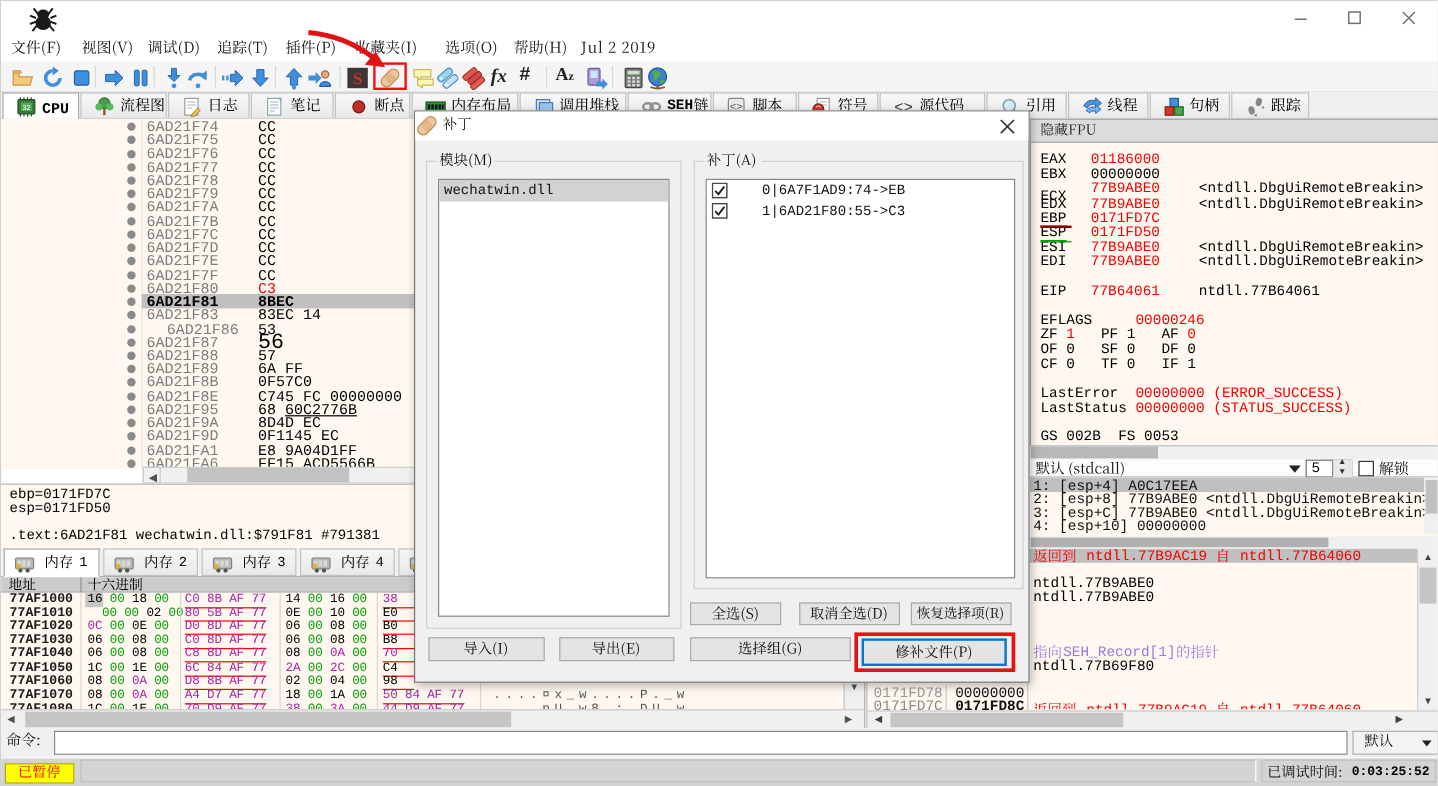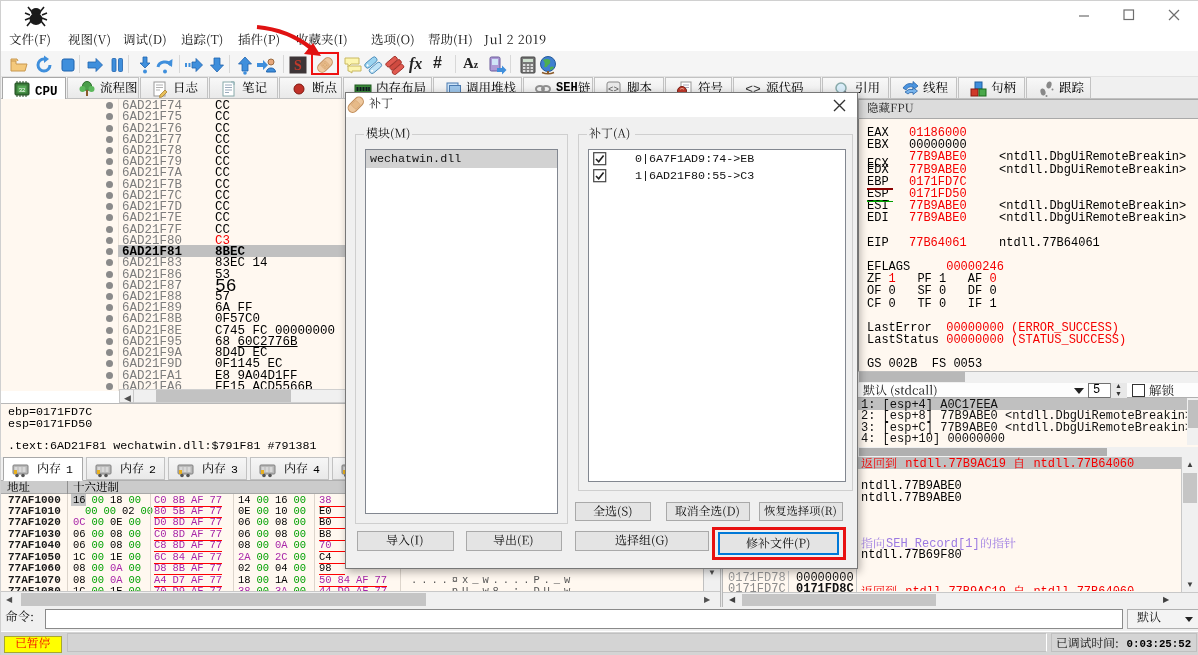--- a/index.html
+++ b/index.html
@@ -652,21 +652,21 @@
     <div class="ab mono" style="left:121px;top:232.8px;font-size:12.5px;color:#7d7d7d;line-height:14px;">6AD21F80</div>
     <div class="ab mono" style="left:214px;top:232.8px;font-size:12.5px;color:#f40000;line-height:14px;">C3</div>
     <div class="ab" style="left:105px;top:247.0px;width:7px;height:7px;border-radius:50%;background:#8a8a8a"></div>
     <div class="ab" style="left:117px;top:244.0px;width:735px;height:12px;background:#c0c0c0"></div>
     <div class="ab mono" style="left:121px;top:244.0px;font-size:12.5px;color:#000;line-height:14px;font-weight:bold;">6AD21F81</div>
     <div class="ab mono" style="left:214px;top:244.0px;font-size:12.5px;color:#000;line-height:14px;font-weight:bold;">8BEC</div>
     <div class="ab" style="left:105px;top:258.2px;width:7px;height:7px;border-radius:50%;background:#8a8a8a"></div>
     <div class="ab mono" style="left:121px;top:255.2px;font-size:12.5px;color:#7d7d7d;line-height:14px;">6AD21F83</div>
     <div class="ab mono" style="left:214px;top:255.2px;font-size:12.5px;color:#000;line-height:14px;">83EC 14</div>
     <div class="ab" style="left:105px;top:269.5px;width:7px;height:7px;border-radius:50%;background:#8a8a8a"></div>
-    <div class="ab mono" style="left:121px;top:266.5px;font-size:12.5px;color:#7d7d7d;line-height:14px;">6AD21F86</div>
+    <div class="ab mono" style="left:138px;top:266.5px;font-size:12.5px;color:#7d7d7d;line-height:14px;">6AD21F86</div>
     <div class="ab mono" style="left:214px;top:266.5px;font-size:12.5px;color:#000;line-height:14px;">53</div>
     <div class="ab" style="left:105px;top:280.7px;width:7px;height:7px;border-radius:50%;background:#8a8a8a"></div>
     <div class="ab mono" style="left:121px;top:277.7px;font-size:12.5px;color:#7d7d7d;line-height:14px;">6AD21F87</div>
     <div class="ab mono" style="left:214px;top:277.7px;font-size:18px;color:#000;line-height:14px;">56</div>
     <div class="ab" style="left:105px;top:291.9px;width:7px;height:7px;border-radius:50%;background:#8a8a8a"></div>
     <div class="ab mono" style="left:121px;top:288.9px;font-size:12.5px;color:#7d7d7d;line-height:14px;">6AD21F88</div>
     <div class="ab mono" style="left:214px;top:288.9px;font-size:12.5px;color:#000;line-height:14px;">57</div>
     <div class="ab" style="left:105px;top:303.1px;width:7px;height:7px;border-radius:50%;background:#8a8a8a"></div>
     <div class="ab mono" style="left:121px;top:300.1px;font-size:12.5px;color:#7d7d7d;line-height:14px;">6AD21F89</div>
     <div class="ab mono" style="left:214px;top:300.1px;font-size:12.5px;color:#000;line-height:14px;">6A FF</div>

